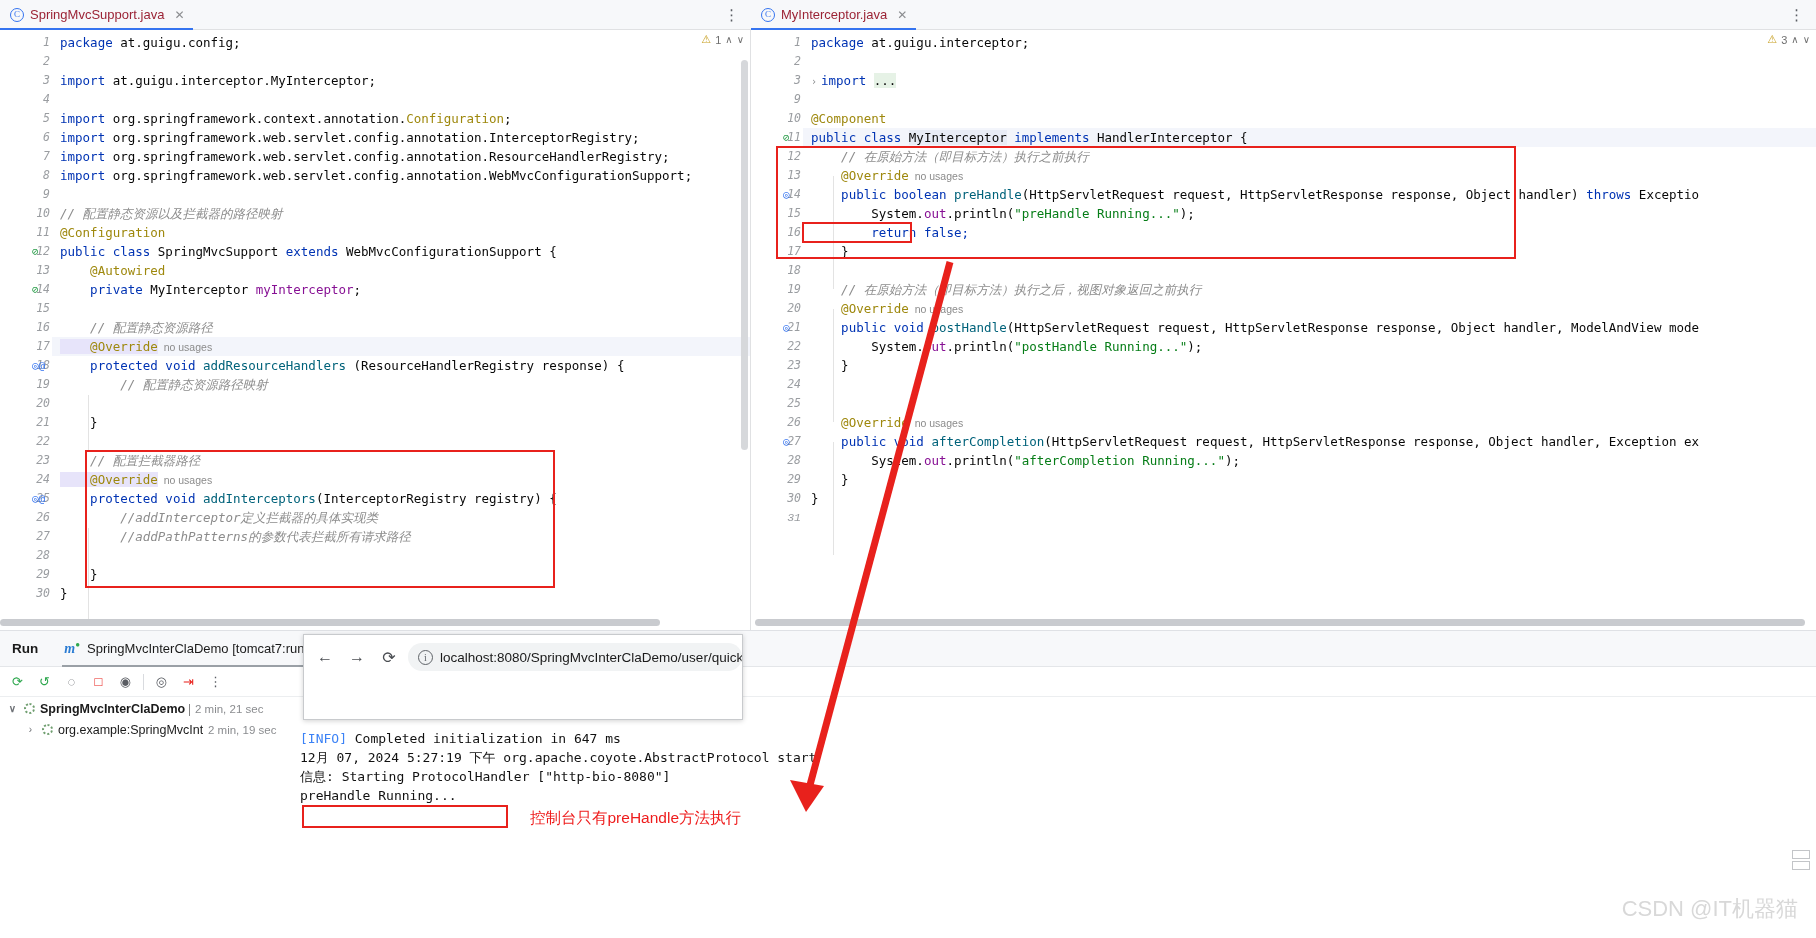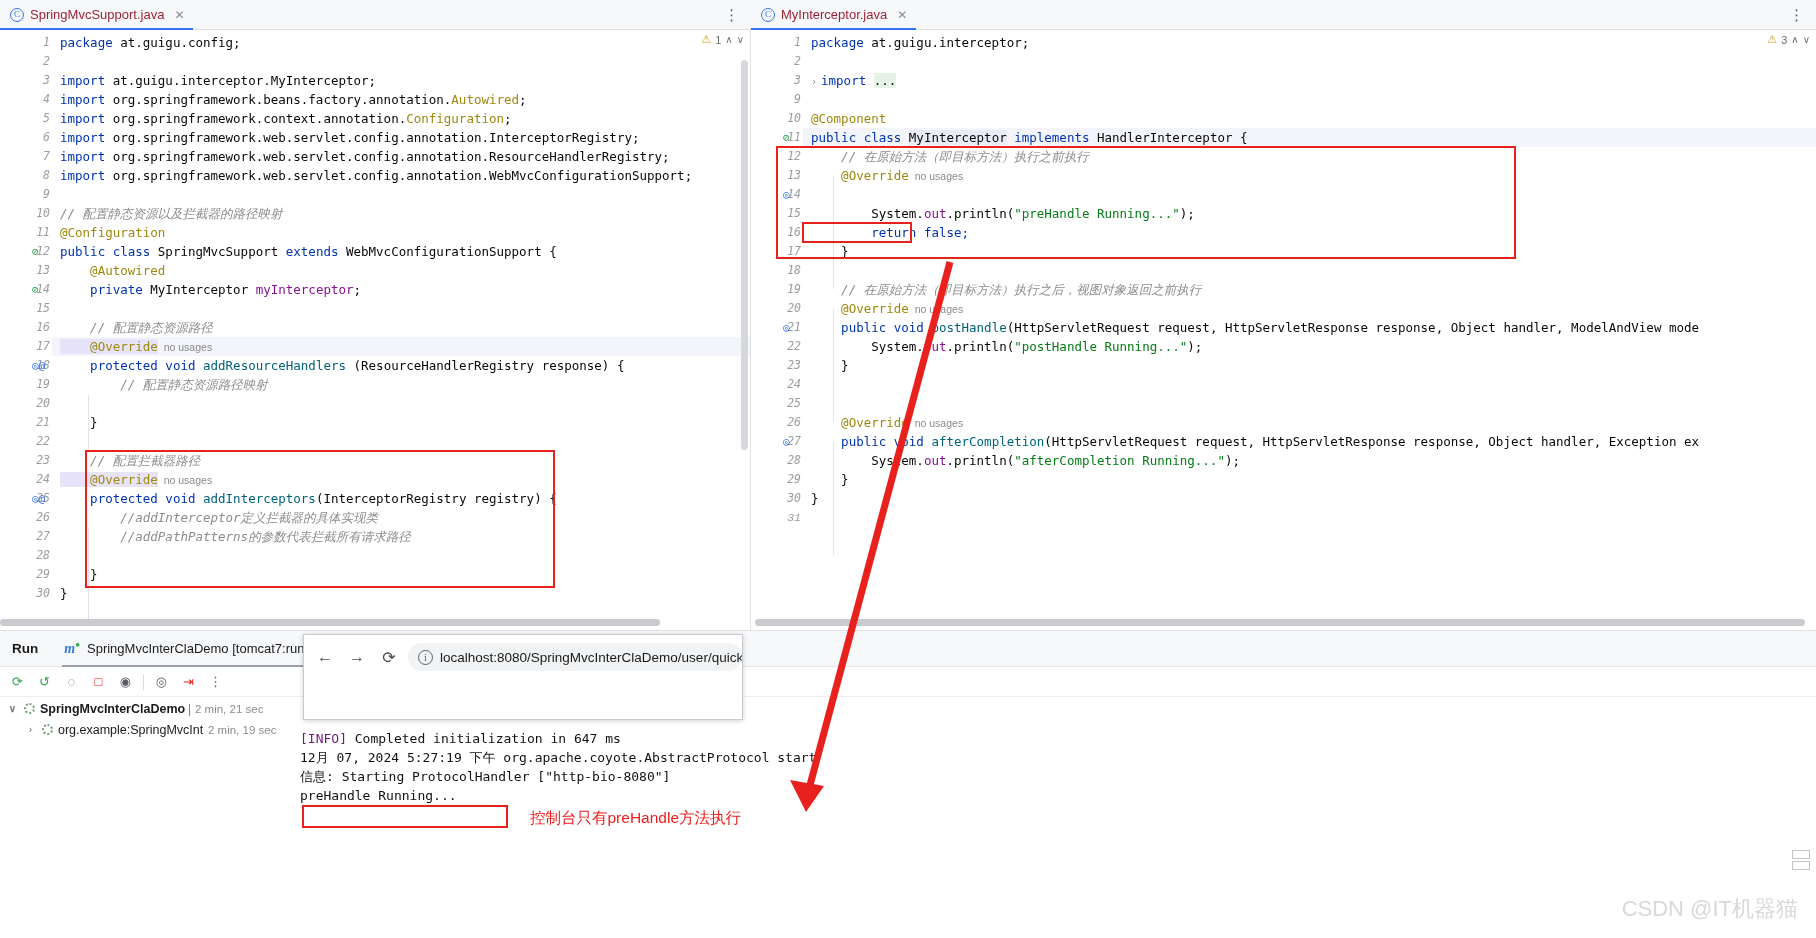--- a/index.html
+++ b/index.html
@@ -182,21 +182,21 @@
     border:2px dotted #6f9e6f; border-radius:50%;
   }
   .ttime { color:#8a8c8f; font-size:11.5px; font-weight:normal; }
 
   .console {
     position:absolute; top:98px; left:300px; right:0; bottom:0;
     font-family:"DejaVu Sans Mono", monospace;
     font-size:13px; color:#111; line-height:19px;
     white-space:pre;
   }
-  .console .tag { color:#701a75; }
+  .console .tag { color:#3b82f6; }
   .conline { height:19px; }
 
   
   .browser {
     position:absolute; left:303px; top:634px; width:440px; height:86px;
     background:#fff; border:1px solid #c8cacd;
     box-shadow:0 1px 5px rgba(0,0,0,0.18);
     z-index:40;
   }
   .bb-row { display:flex; align-items:center; height:44px; padding-left:8px; gap:6px;}
@@ -377,21 +377,20 @@
         </div>
         <div class="gmark" style="top: 212px; left: 32px; color: rgb(42, 157, 74);">⊘</div>
         <div class="gmark" style="top: 250px; left: 32px; color: rgb(42, 157, 74);">⊘</div>
         <div class="gmark" style="top: 326px; left: 32px; color: rgb(53, 116, 240);">◎@</div>
         <div class="gmark" style="top: 459px; left: 32px; color: rgb(53, 116, 240);">◎@</div>
       </div>
     <div class="codearea" id="codeL">
         <div class="row" style="top: 3px; left: 8px;"><span class="kw">package</span><span class="plain"> at.guigu.config;</span></div>
         <div class="row" style="top: 22px; left: 8px;"></div>
         <div class="row" style="top: 41px; left: 8px;"><span class="kw">import</span><span class="plain"> at.guigu.interceptor.MyInterceptor;</span></div>
-        <div class="row" style="top: 60px; left: 8px;"><span class="kw">import</span><span class="plain"> org.springframework.beans.factory.annotation.</span><span class="ann">Autowired</span><span class="plain">;</span></div>
         <div class="row" style="top: 79px; left: 8px;"><span class="kw">import</span><span class="plain"> org.springframework.context.annotation.</span><span class="ann">Configuration</span><span class="plain">;</span></div>
         <div class="row" style="top: 98px; left: 8px;"><span class="kw">import</span><span class="plain"> org.springframework.web.servlet.config.annotation.InterceptorRegistry;</span></div>
         <div class="row" style="top: 117px; left: 8px;"><span class="kw">import</span><span class="plain"> org.springframework.web.servlet.config.annotation.ResourceHandlerRegistry;</span></div>
         <div class="row" style="top: 136px; left: 8px;"><span class="kw">import</span><span class="plain"> org.springframework.web.servlet.config.annotation.WebMvcConfigurationSupport;</span></div>
         <div class="row" style="top: 155px; left: 8px;"></div>
         <div class="row" style="top: 174px; left: 8px;"><span class="cmt">// 配置静态资源以及拦截器的路径映射</span></div>
         <div class="row" style="top: 193px; left: 8px;"><span class="ann">@Configuration</span></div>
         <div class="row" style="top: 212px; left: 8px;"><span class="kw">public class</span><span class="plain"> SpringMvcSupport </span><span class="kw">extends</span><span class="plain"> WebMvcConfigurationSupport {</span></div>
         <div class="row" style="top: 231px; left: 8px;"><span class="ann">    @Autowired</span></div>
         <div class="row" style="top: 250px; left: 8px;"><span class="kw">    private</span><span class="plain"> MyInterceptor </span><span class="fld">myInterceptor</span><span class="plain">;</span></div>
@@ -511,20 +510,21 @@
     <div class="codearea" id="codeR">
         <div class="row" style="top: 3px; left: 8px;"><span class="kw">package</span><span class="plain"> at.guigu.interceptor;</span></div>
         <div class="row" style="top: 22px; left: 8px;"></div>
         <div class="row" style="top: 41px; left: 8px;"><span class="foldarrow" style="margin-right: 4px;">›</span><span class="kw">import</span><span class="plain"> </span><span class="plain foldhl">...</span></div>
         <div class="row" style="top: 60px; left: 8px;"></div>
         <div class="row" style="top: 79px; left: 8px;"><span class="ann">@Component</span></div>
         <div class="hl" style="top: 98px;"></div>
         <div class="row" style="top: 98px; left: 8px;"><span class="kw">public class</span><span class="plain"> </span><span class="plain idhl">MyInterceptor</span><span class="plain"> </span><span class="kw">implements</span><span class="plain"> HandlerInterceptor {</span></div>
         <div class="row" style="top: 117px; left: 8px;"><span class="cmt">    // 在原始方法（即目标方法）执行之前执行</span></div>
         <div class="row" style="top: 136px; left: 8px;"><span class="ann">    @Override</span><span class="nousage">  no usages</span></div>
+        <div class="row" style="top: 155px; left: 8px;"><span class="kw">    public boolean</span><span class="plain"> </span><span class="mth">preHandle</span><span class="plain">(HttpServletRequest request, HttpServletResponse response, Object handler) </span><span class="kw">throws</span><span class="plain"> Exceptio</span></div>
         <div class="row" style="top: 174px; left: 8px;"><span class="plain">        System.</span><span class="fld">out</span><span class="plain">.println(</span><span class="str">"preHandle Running..."</span><span class="plain">);</span></div>
         <div class="row" style="top: 193px; left: 8px;"><span class="kw">        return false;</span></div>
         <div class="row" style="top: 212px; left: 8px;"><span class="plain">    }</span></div>
         <div class="row" style="top: 231px; left: 8px;"></div>
         <div class="row" style="top: 250px; left: 8px;"><span class="cmt">    // 在原始方法（即目标方法）执行之后，视图对象返回之前执行</span></div>
         <div class="row" style="top: 269px; left: 8px;"><span class="ann">    @Override</span><span class="nousage">  no usages</span></div>
         <div class="row" style="top: 288px; left: 8px;"><span class="kw">    public void</span><span class="plain"> </span><span class="mth">postHandle</span><span class="plain">(HttpServletRequest request, HttpServletResponse response, Object handler, ModelAndView mode</span></div>
         <div class="row" style="top: 307px; left: 8px;"><span class="plain">        System.</span><span class="fld">out</span><span class="plain">.println(</span><span class="str">"postHandle Running..."</span><span class="plain">);</span></div>
         <div class="row" style="top: 326px; left: 8px;"><span class="plain">    }</span></div>
         <div class="row" style="top: 345px; left: 8px;"></div>

